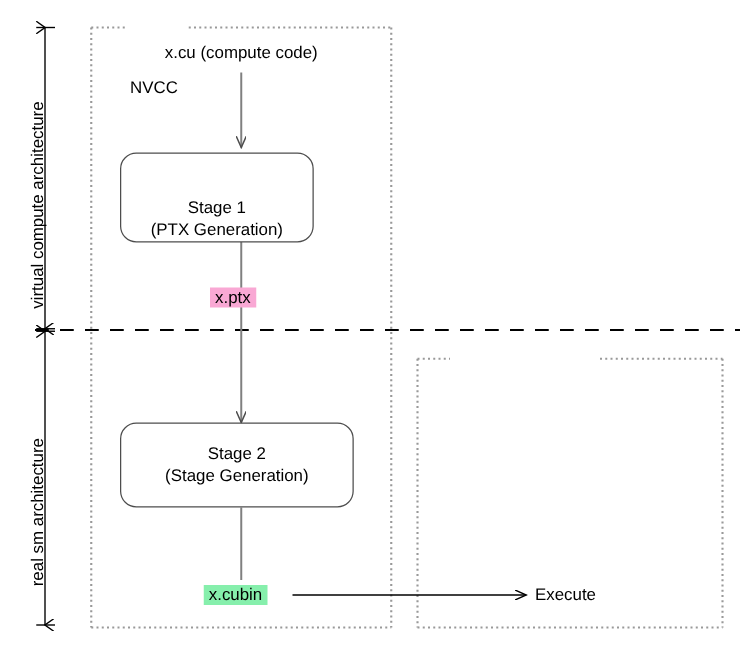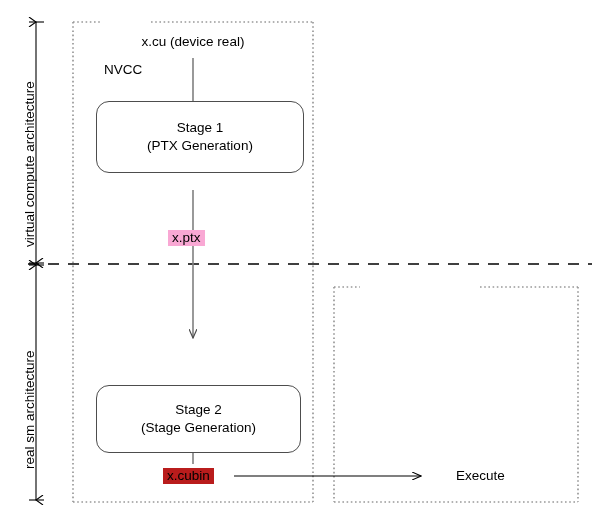--- a/index.html
+++ b/index.html
@@ -130,31 +130,31 @@
     <line x1="234" y1="476" x2="421" y2="476" stroke="#000000" stroke-width="1.2" marker-end="url(#arrowThinBlack)"></line>
   </svg>
 
   <div class="boxtitle" style="left:99px; top:14px;">NVCC</div>
 
 
   <div class="vlabel" style="left:22px; top:247px;">virtual compute architecture</div>
 
   <div class="vlabel" style="left:22px; top:469px;">real sm architecture</div>
 
-  <div class="lbl center" style="left:93px; top:34px; width:200px;">x.cu (device real)</div>
+  <div class="lbl center" style="left:93px; top:34px; width:200px;">x.cu (compute code)</div>
 
-  <div class="stage" style="left:96px; top:101px; width:208px; height:72px;">
+  <div class="stage" style="left:96px; top:122px; width:155px; height:72px;justify-content:flex-end;">
     <div>Stage 1</div>
     <div>(PTX Generation)</div>
   </div>
 
   <div class="lbl" style="left:168px; top:230px; background:#f9a8d4; padding:0 4px;">x.ptx</div>
 
-  <div class="stage" style="left:96px; top:338px; width:205px; height:68px;margin-top:47px;">
+  <div class="stage" style="left:96px; top:338px; width:187px; height:68px;">
     <div>Stage 2</div>
     <div>(Stage Generation)</div>
   </div>
 
-  <div class="lbl" style="left:163px; top:468px; background:#b91c1c; padding:0 4px;">x.cubin</div>
+  <div class="lbl" style="left:163px; top:468px; background:#86efac; padding:0 4px;">x.cubin</div>
 
-  <div class="lbl" style="left:428px; top:468px;margin-left:28px;">Execute</div>
+  <div class="lbl" style="left:428px; top:468px;">Execute</div>
 
 </div>
 
 </body></html>

